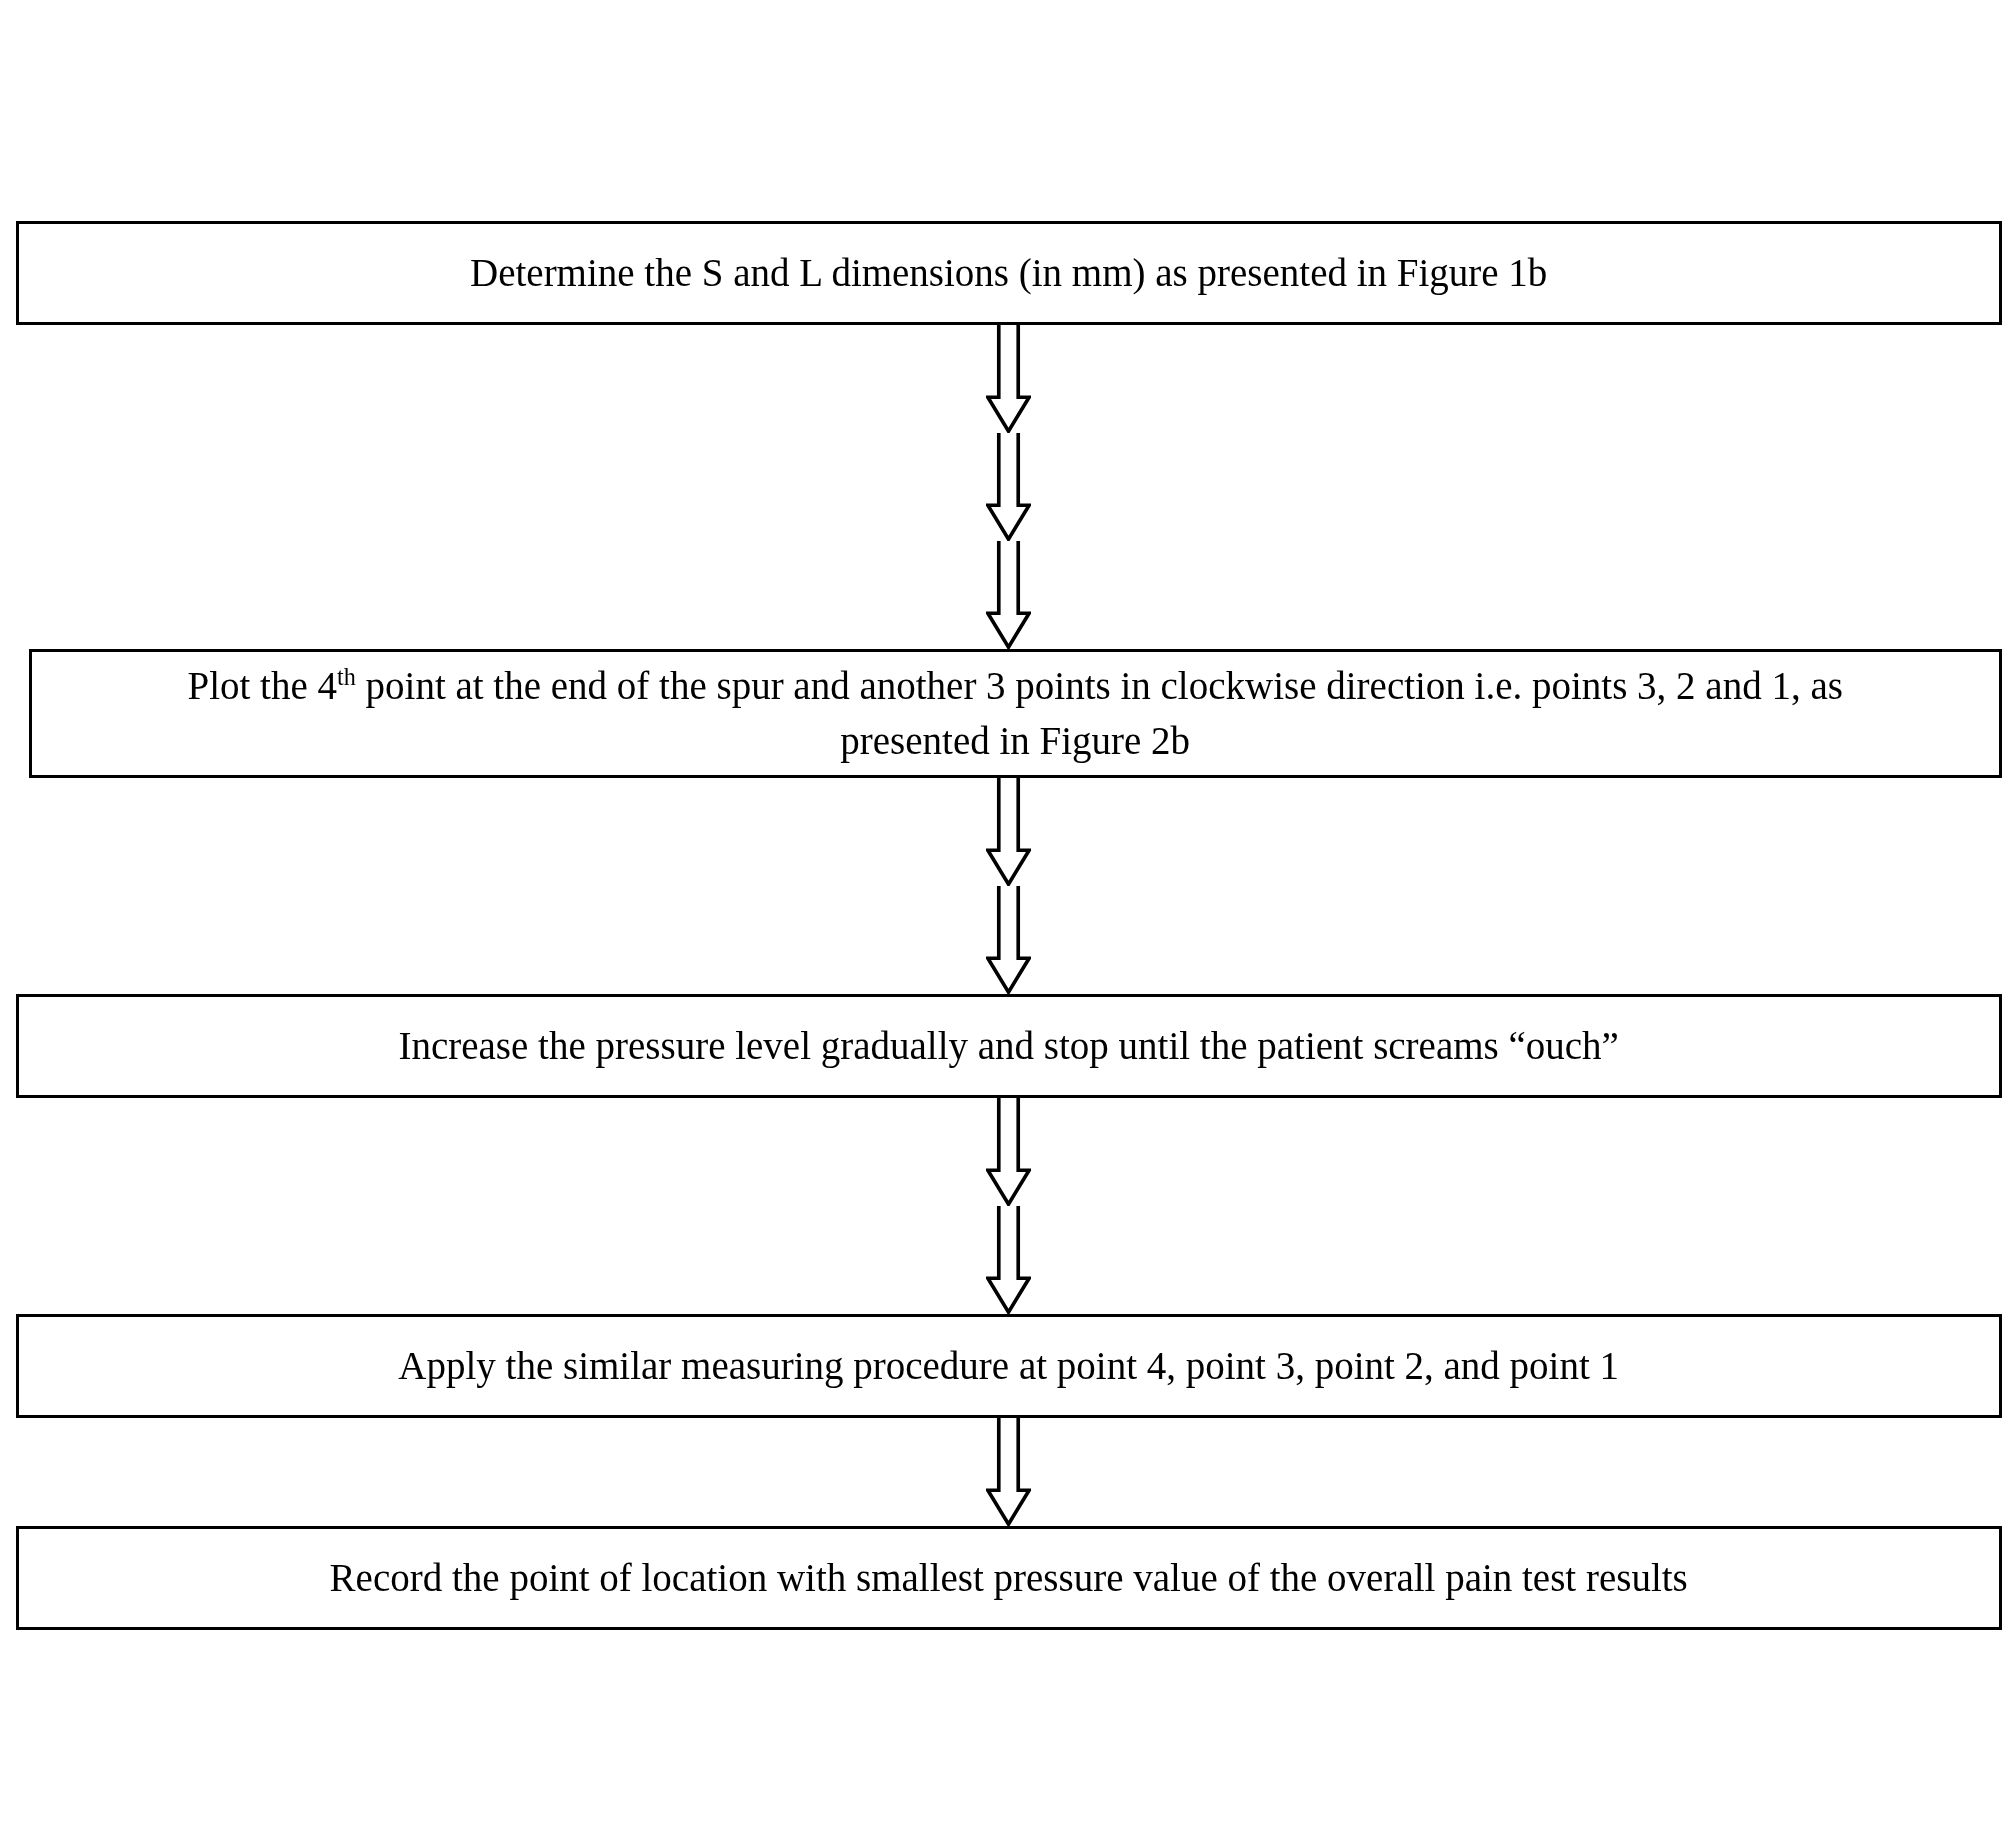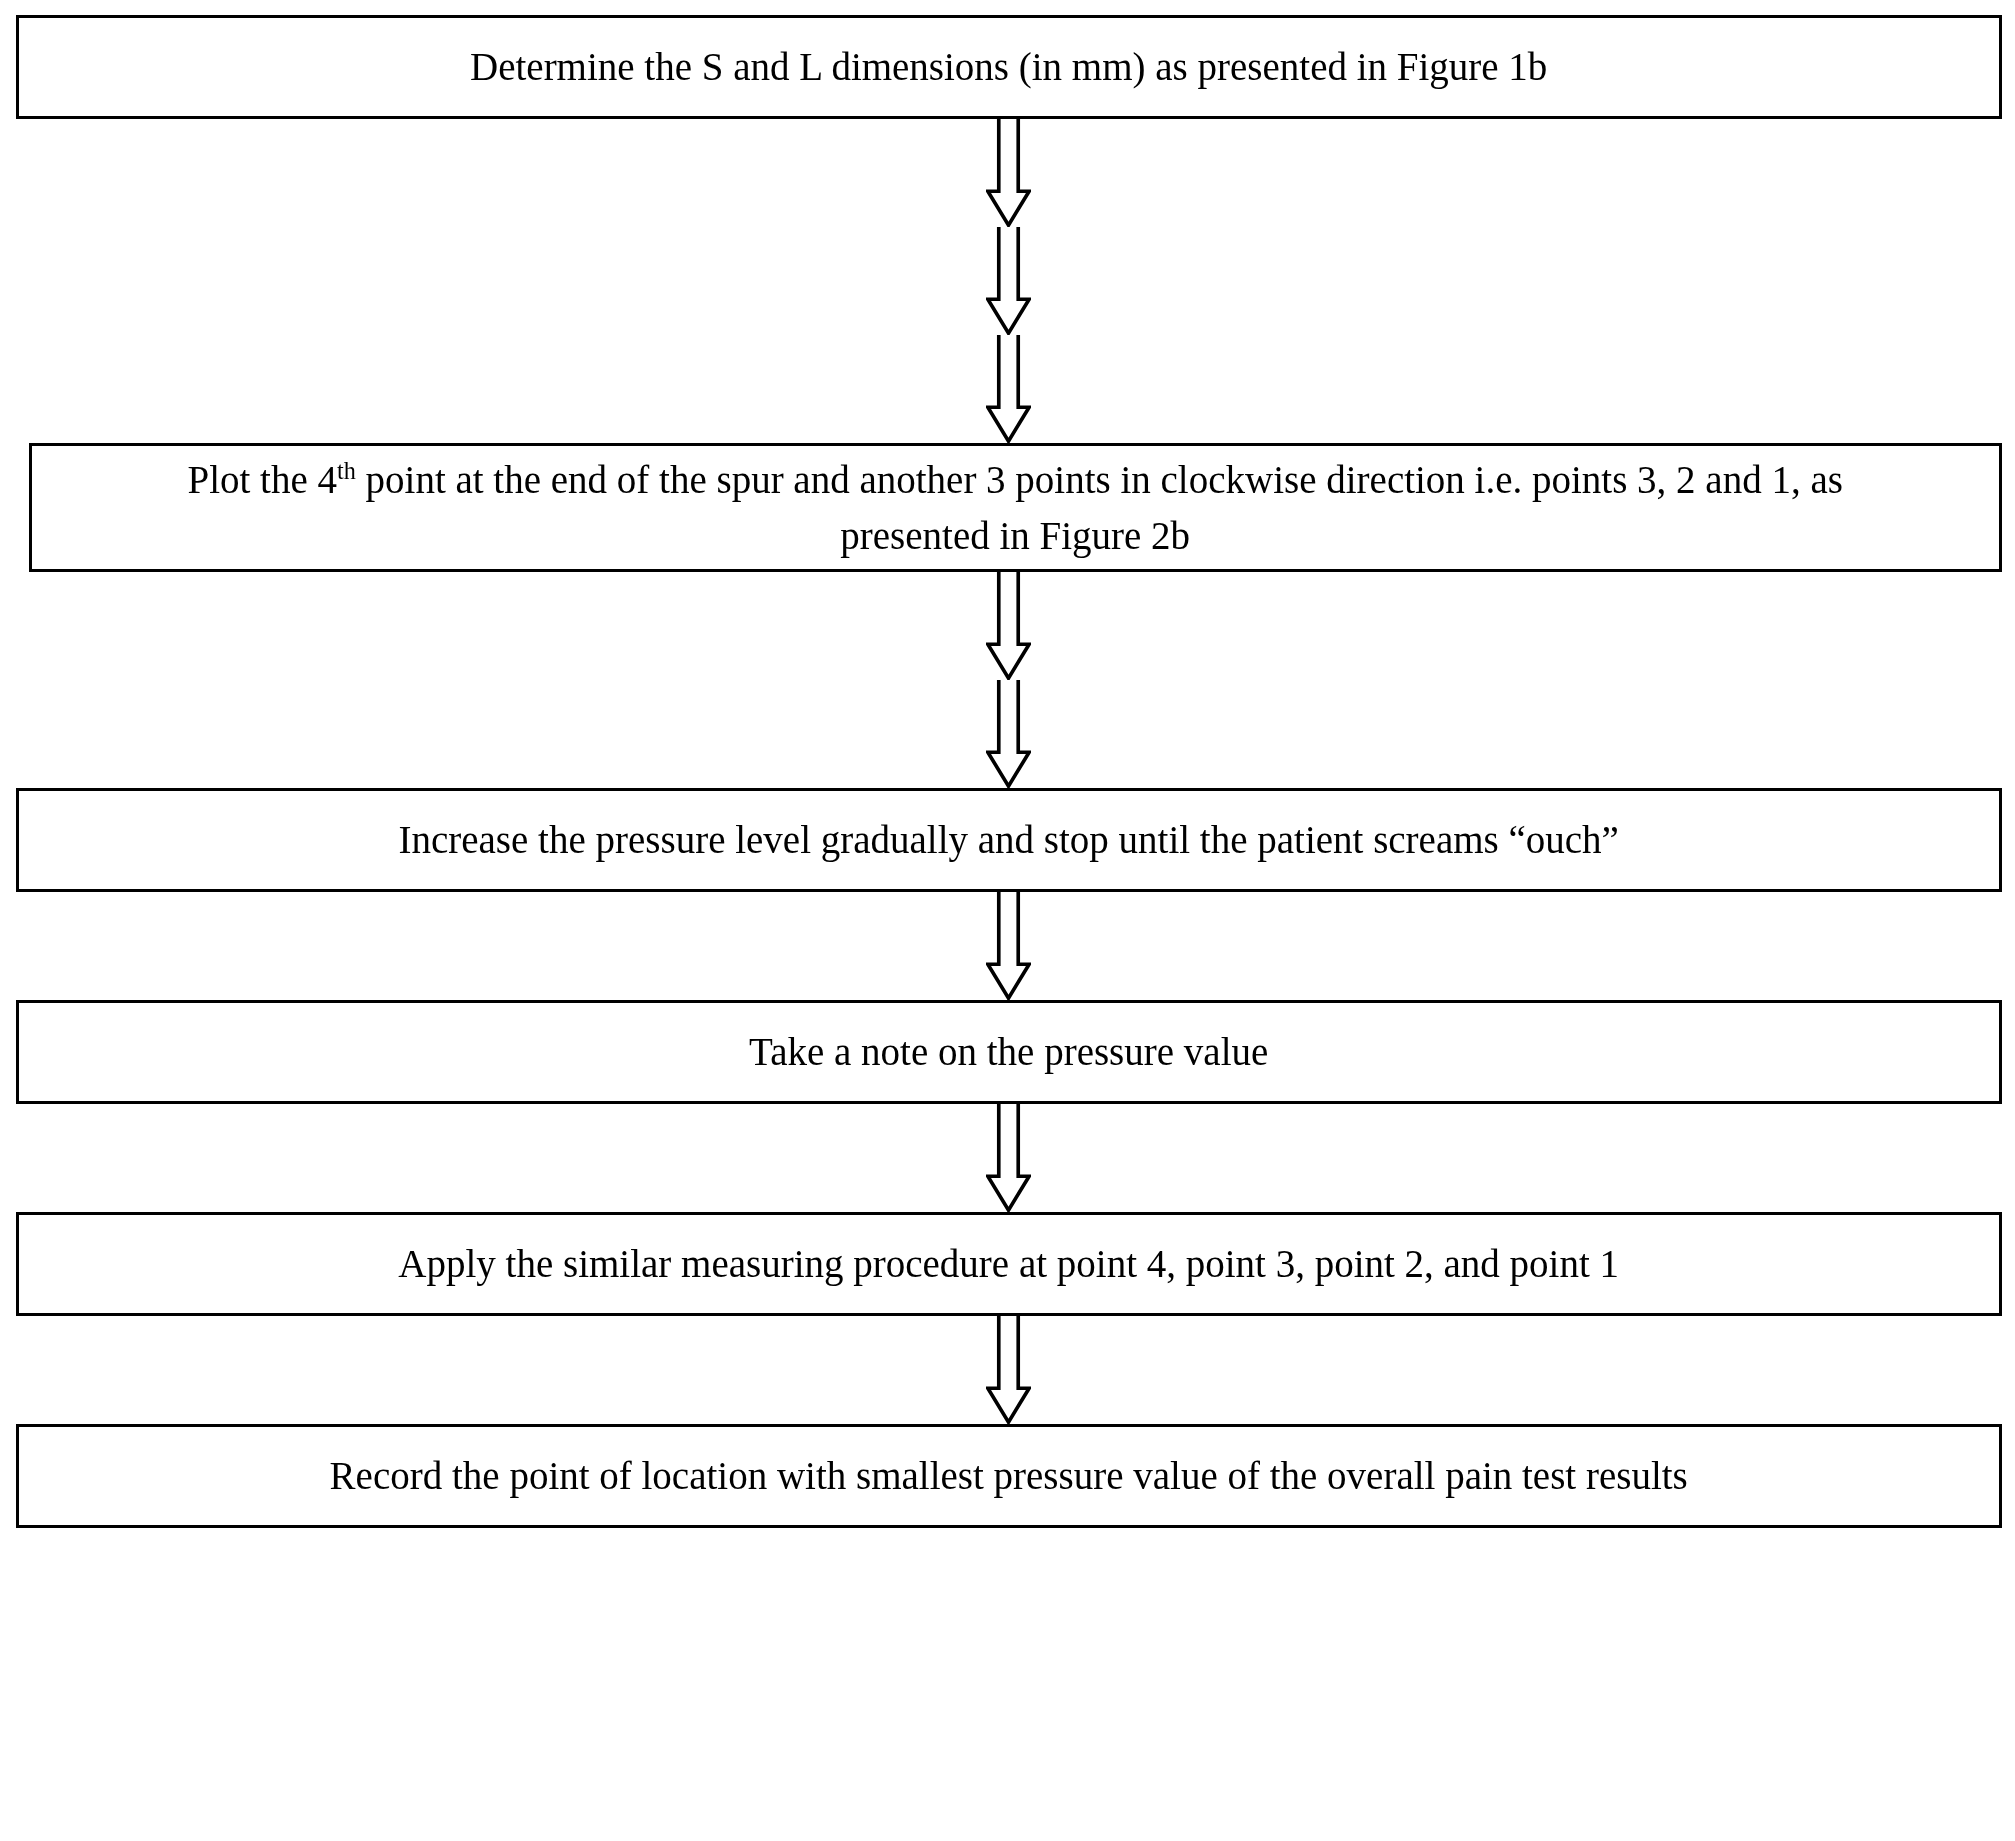--- a/index.html
+++ b/index.html
@@ -15,20 +15,21 @@
     overflow: hidden;
   }
   .flowchart {
     box-sizing: border-box;
     width: 100%;
     height: 100%;
     padding: 15px 13.3px 6px 15.7px;
     display: flex;
     flex-direction: column;
     align-items: stretch;
+    justify-content: center;
   }
   .box {
     box-sizing: border-box;
     border: 3.6px solid #000000;
     background: #ffffff;
     min-height: 104px;
     display: flex;
     align-items: center;
     justify-content: center;
     text-align: center;
@@ -108,23 +109,20 @@
   <div class="box">
       <span>Increase the pressure level gradually and stop until the patient screams “ouch”</span>
     </div>
 
   <div class="arrow-wrap">
     <svg class="arrow-svg" viewBox="0 0 74 178" preserveAspectRatio="none">
       <polyline points="21,0 21,119 3,119 37,175 71,119 53,119 53,0" fill="#ffffff" stroke="#000000" stroke-width="6" stroke-linejoin="miter"></polyline>
     </svg>
   </div>
 
-  <div class="box">
-      <span>Take a note on the pressure value</span>
-    </div>
 
   <div class="arrow-wrap">
     <svg class="arrow-svg" viewBox="0 0 74 178" preserveAspectRatio="none">
       <polyline points="21,0 21,119 3,119 37,175 71,119 53,119 53,0" fill="#ffffff" stroke="#000000" stroke-width="6" stroke-linejoin="miter"></polyline>
     </svg>
   </div>
 
   <div class="box">
       <span>Apply the similar measuring procedure at point 4, point 3, point 2, and point 1</span>
     </div>

